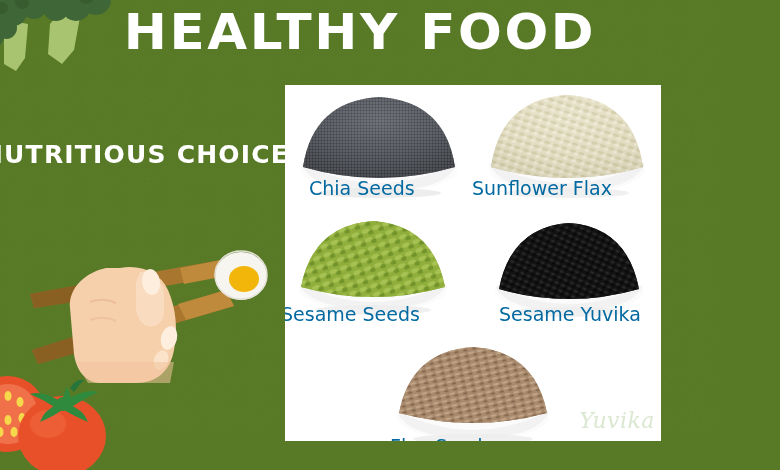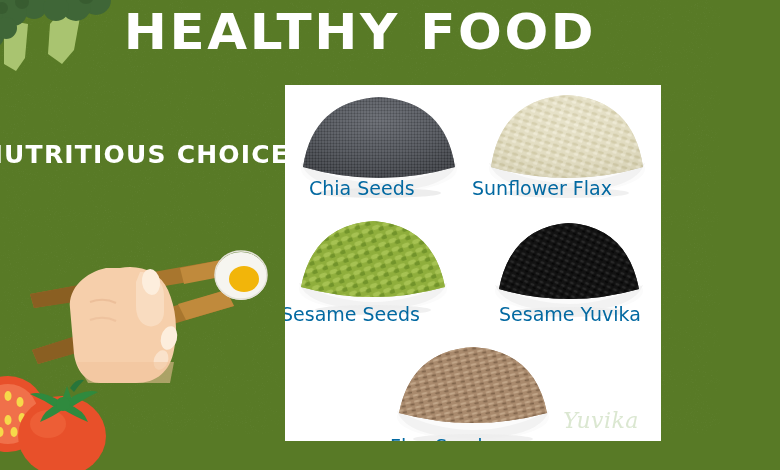--- a/index.html
+++ b/index.html
@@ -69,21 +69,21 @@
   .bowl-cell { position:absolute; }
   .seed-label {
     position:absolute;
     color:#0369a1;
     font-size:19px;
     line-height:22px;
     font-family:"DejaVu Sans", sans-serif;
     white-space:nowrap;
   }
   #watermark {
-    position:absolute; right:22px; bottom:8px;
+    position:absolute; right:6px; bottom:8px;
     font-family:"DejaVu Serif", serif;
     font-style:italic;
     font-size:22px;
     color:#cfe0c2;
     opacity:.75;
     letter-spacing:.5px;
   }
 </style>
 </head>
 <body>

